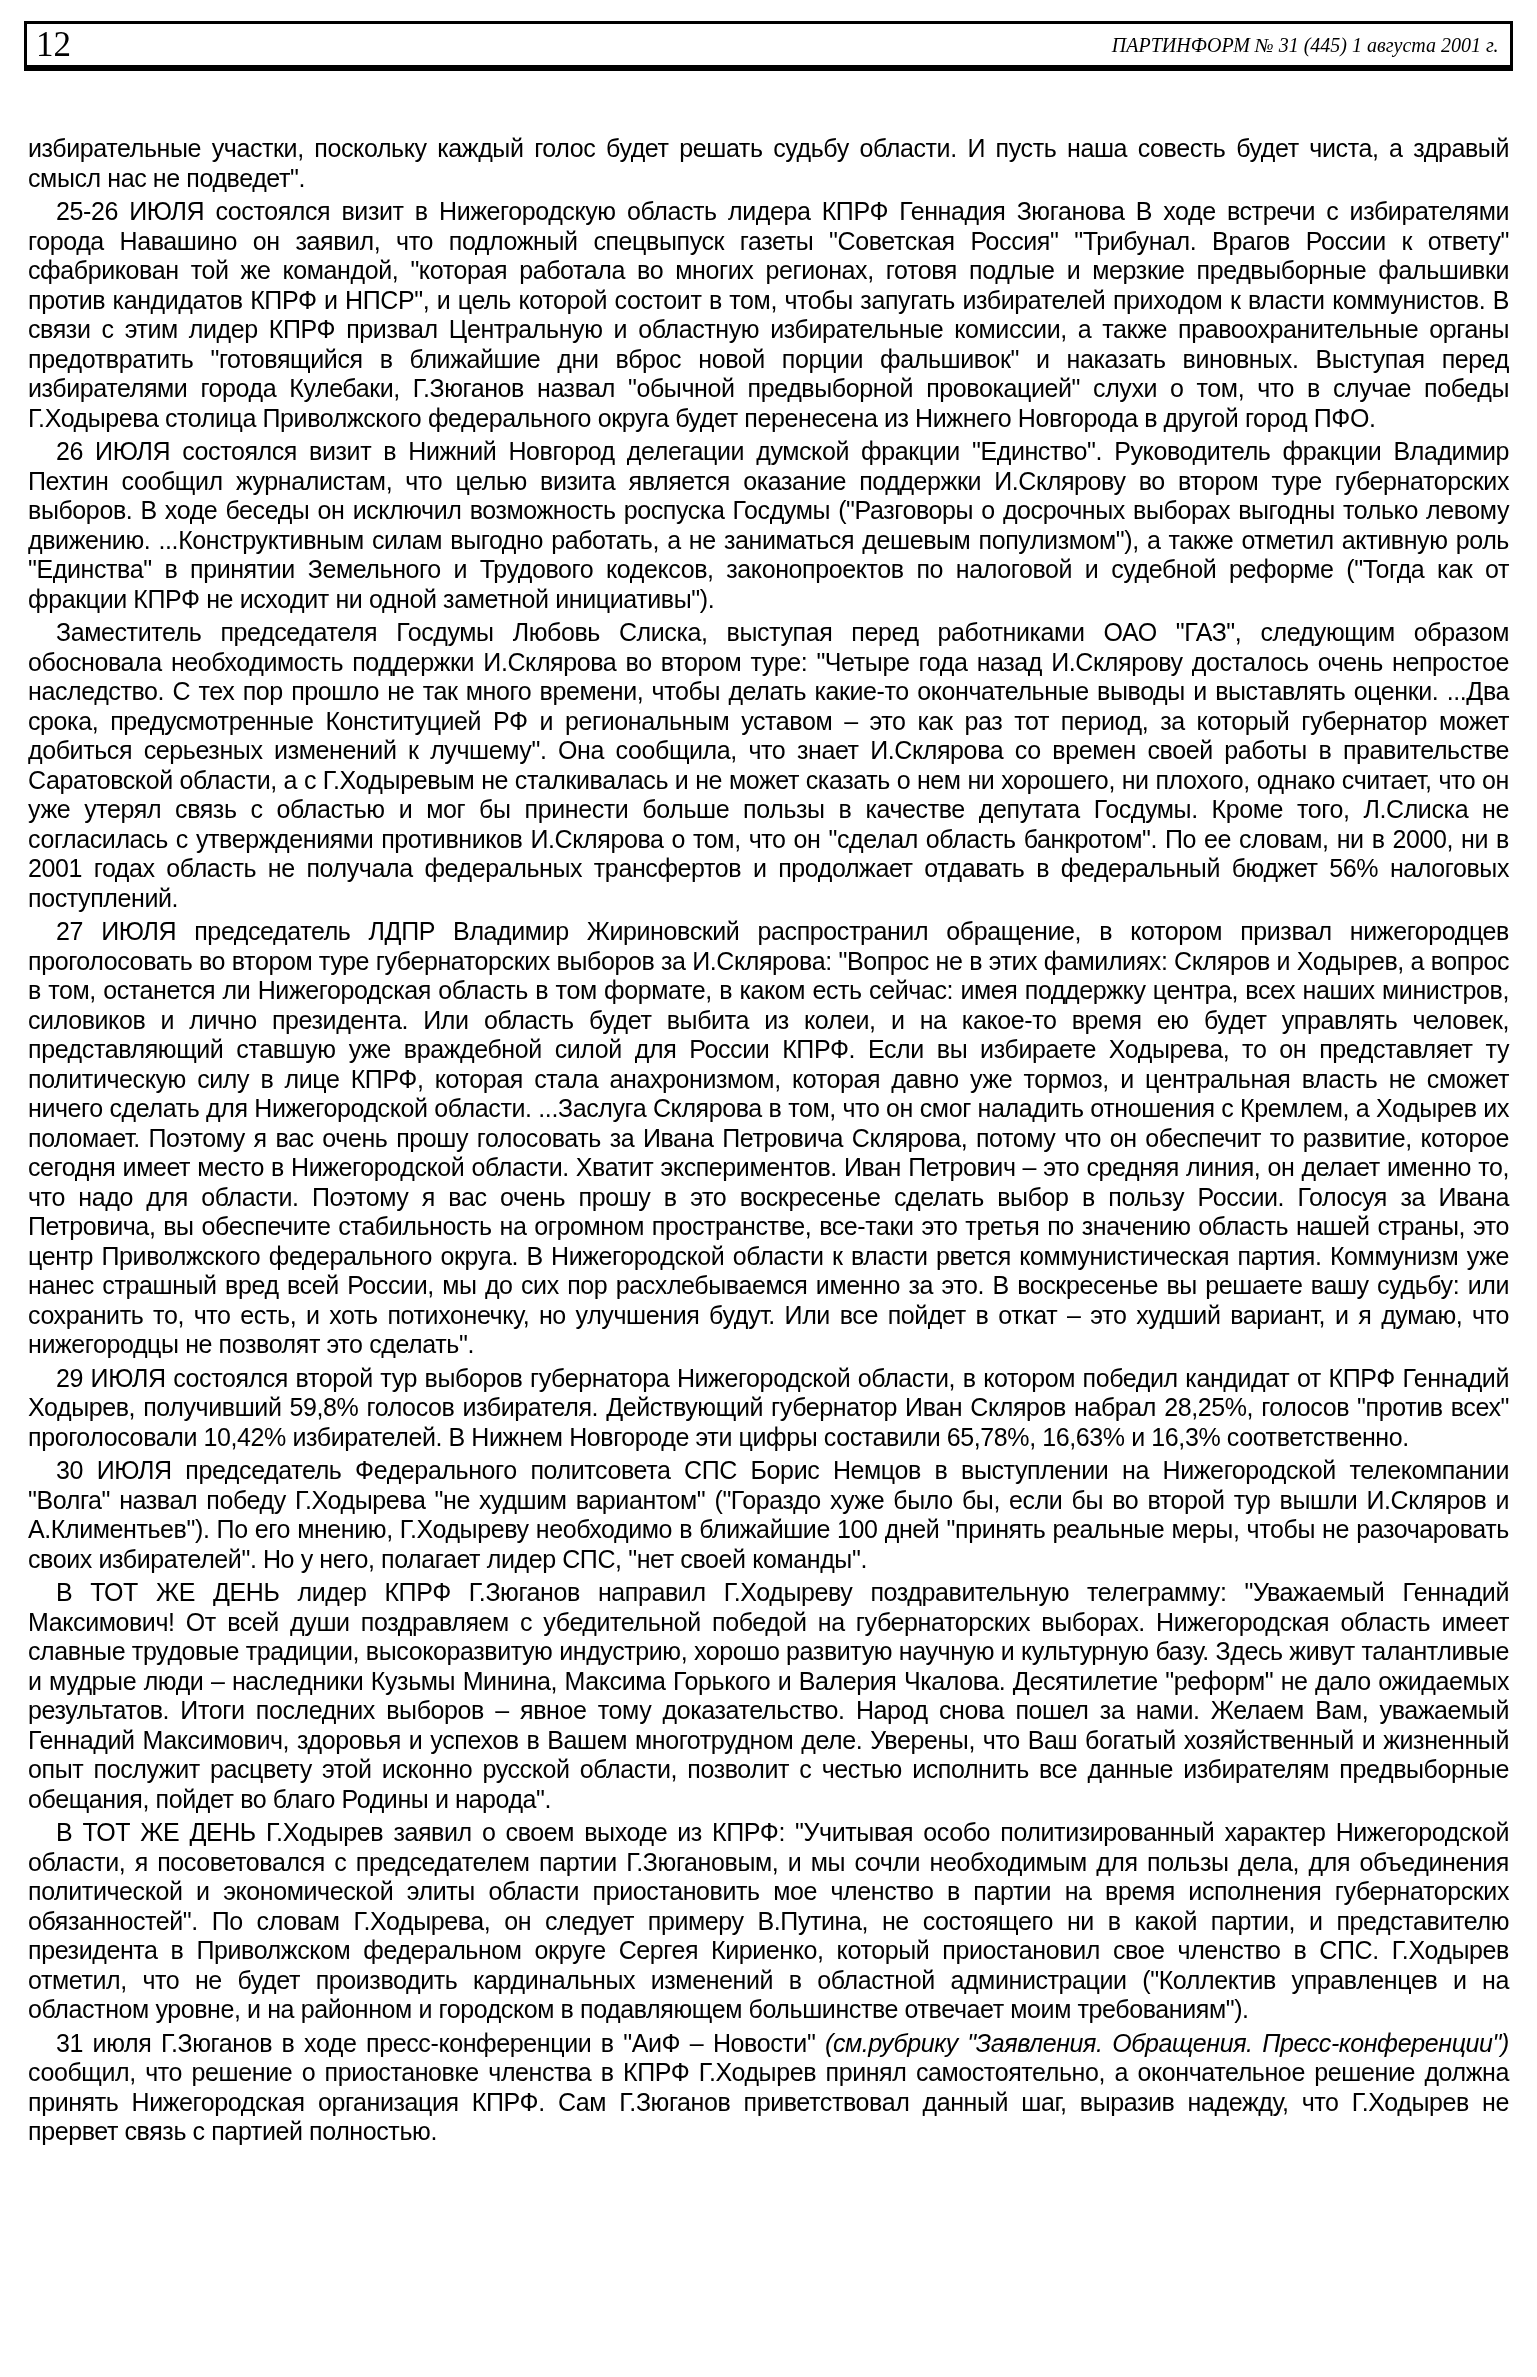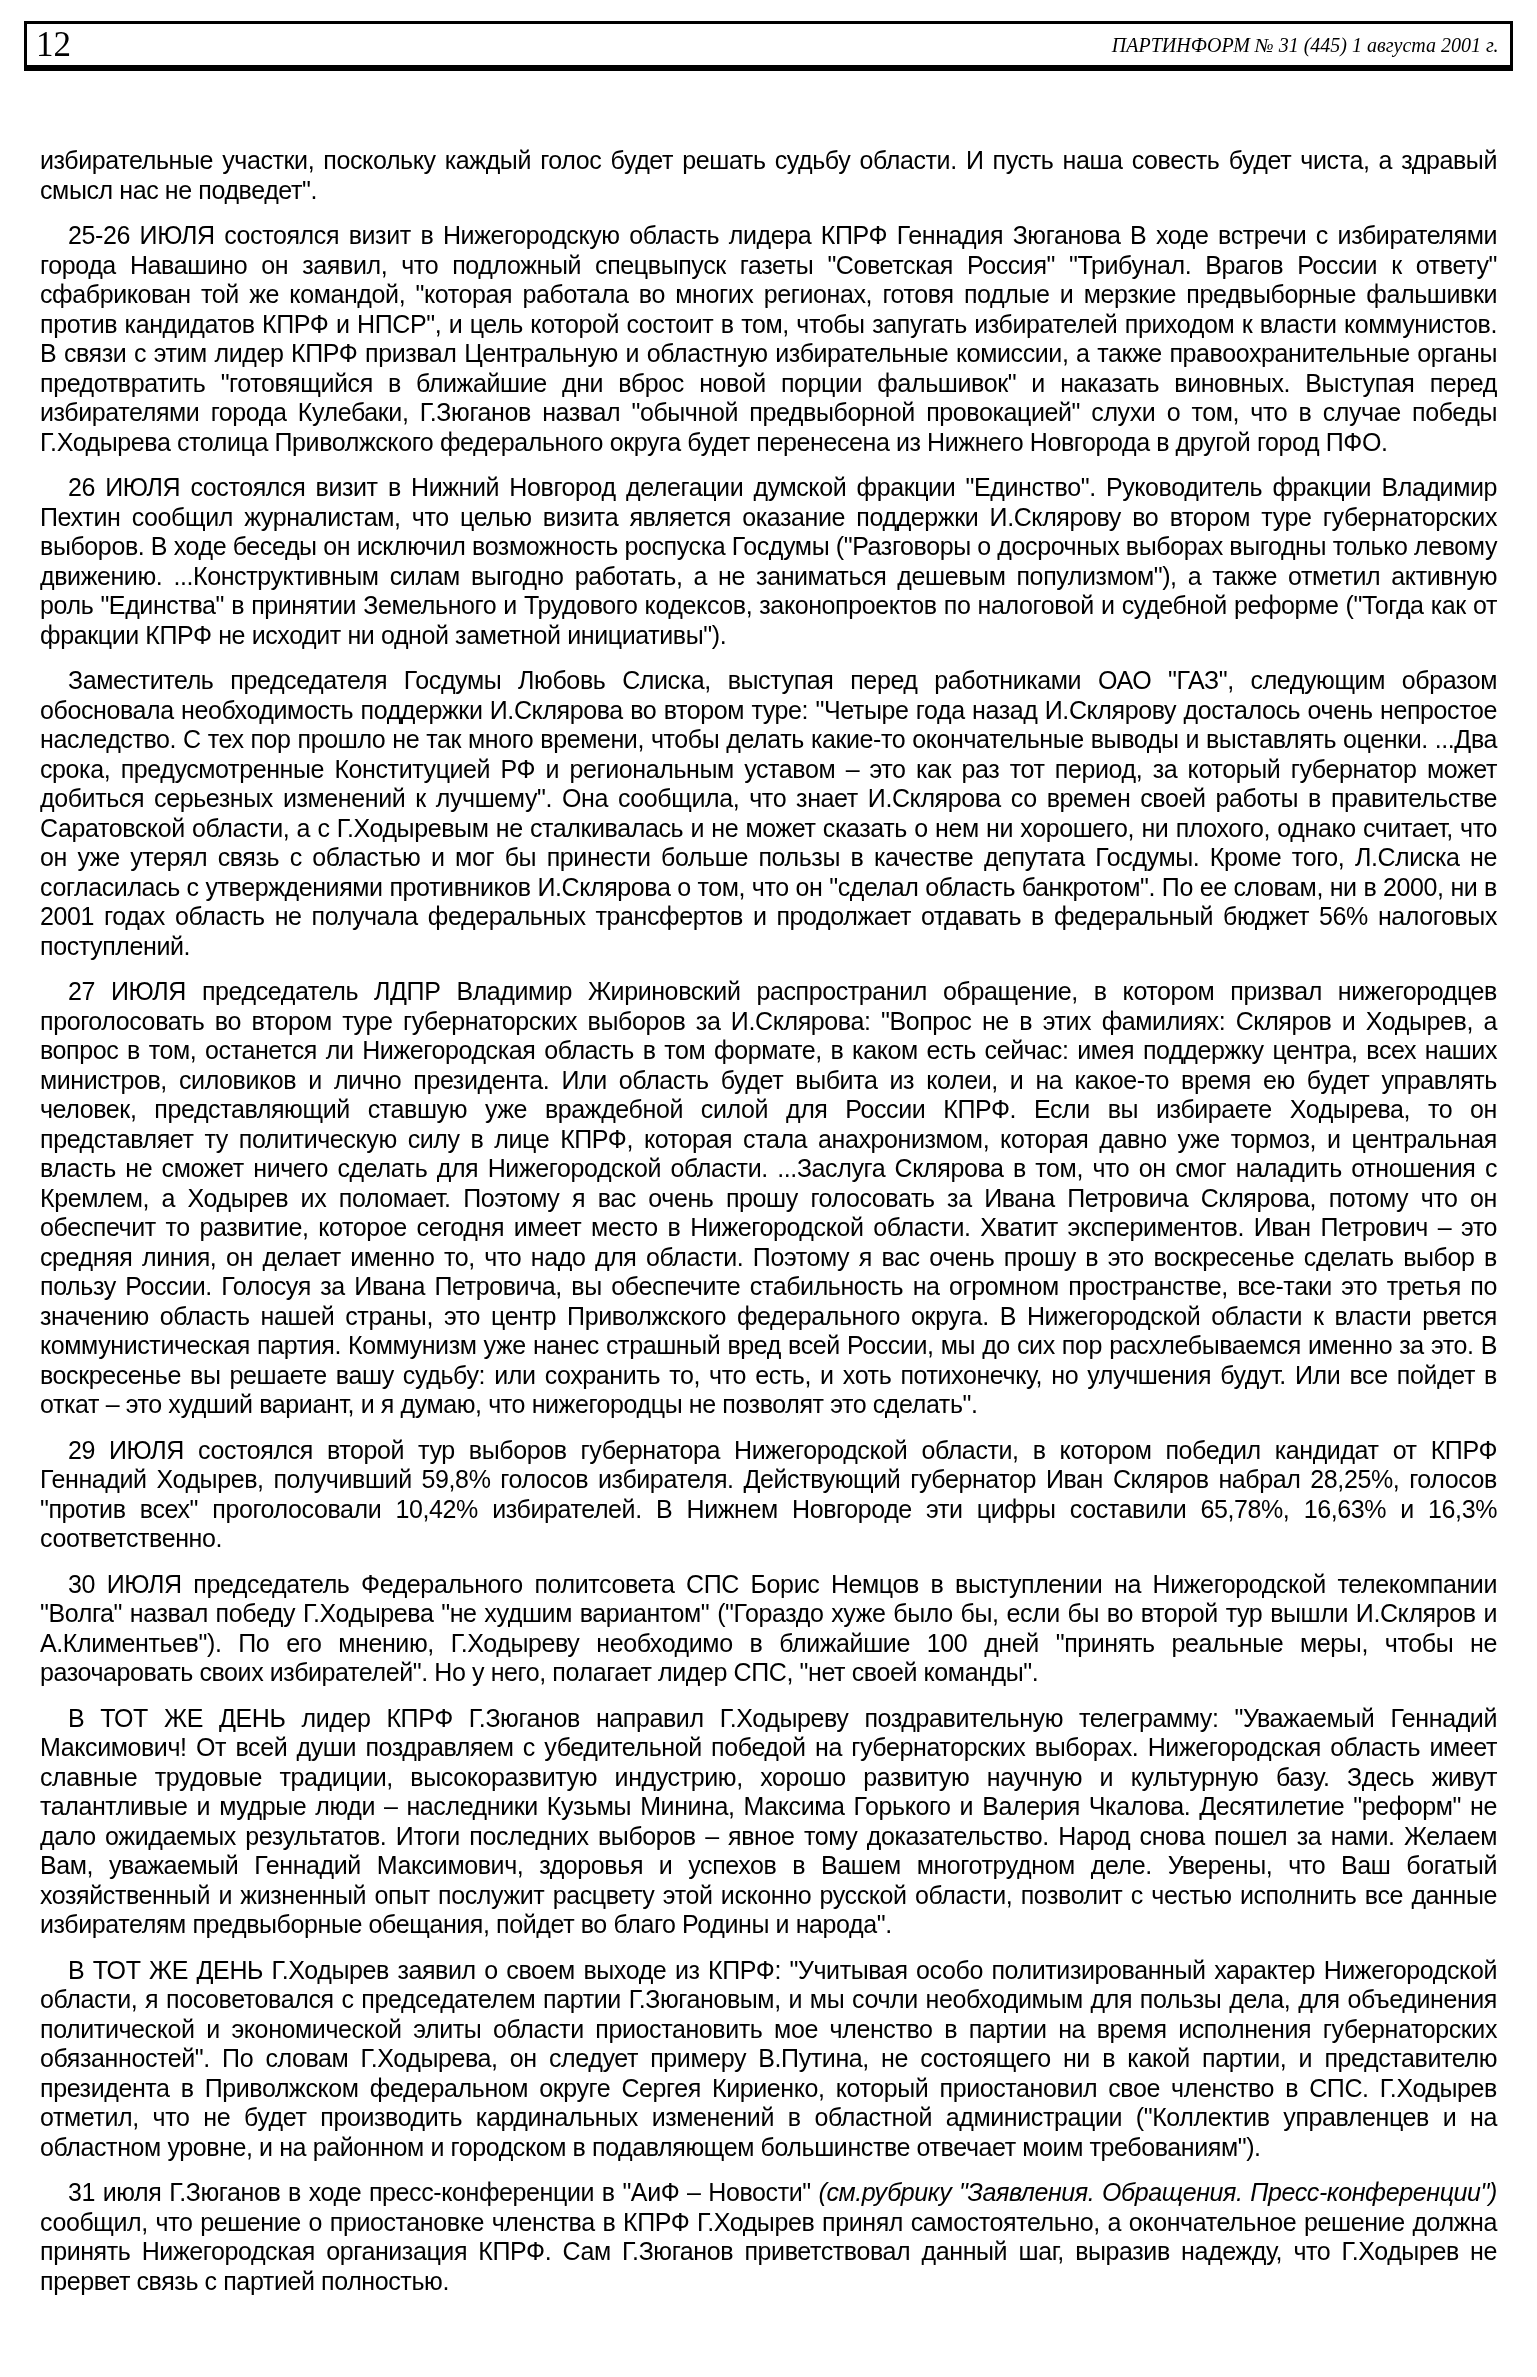--- a/index.html
+++ b/index.html
@@ -45,21 +45,21 @@
     left: 24px;
     right: 24px;
     font-family: "Liberation Sans", "DejaVu Sans", sans-serif;
     font-size: 25px;
     line-height: 29.5px;
     letter-spacing: -0.4px;
     text-align: justify;
     text-justify: inter-word;
   }
   .article p.para {
-    margin: 16px;
+    margin: 4px;
     text-indent: 28px;
   }
   .article p.para.no-indent { text-indent: 0; }
   .seg-lead { font-weight: 400; }
   .seg-italic { font-style: italic; }
   .seg-normal { font-weight: 400; }
 </style>
 </head>
 <body>
 

